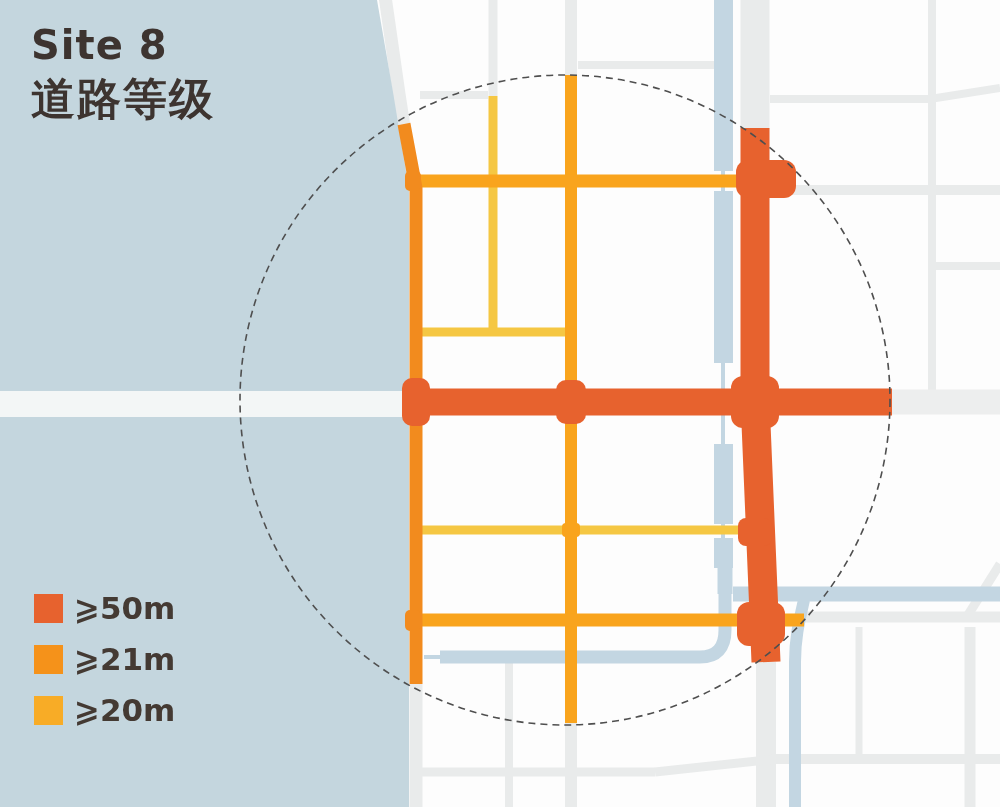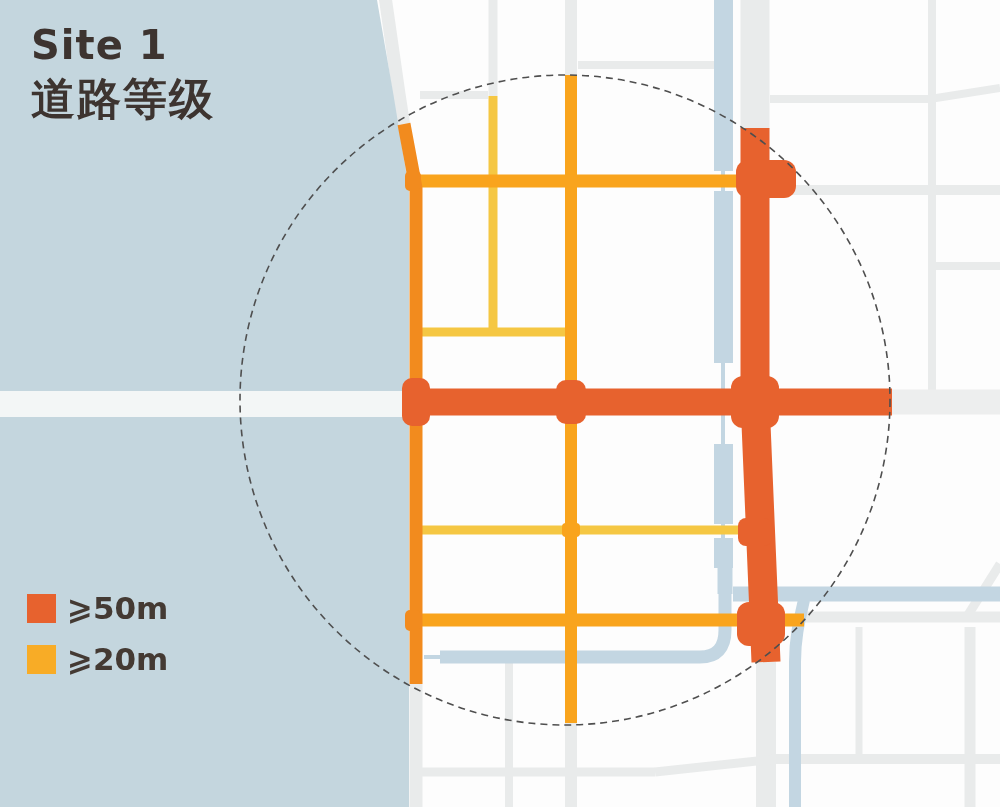--- a/index.html
+++ b/index.html
@@ -14,21 +14,21 @@
   .title-block{
     position:absolute;left:31px;top:20px;
     color:#3d3430;
     font-weight:bold;
     line-height:1.28;
     z-index:5;
   }
   .title-line1{font-size:40px;letter-spacing:1px;}
   .title-line2{font-size:44px;letter-spacing:2px;}
   .legend{
-    position:absolute;left:27px;top:594px;z-index:5;
+    position:absolute;left:34px;top:594px;z-index:5;
   }
   .legend-row{
     display:flex;align-items:center;
     margin-bottom:22px;
     height:29px;
   }
   .legend-swatch{
     width:29px;height:29px;
     flex:0 0 29px;
   }
@@ -123,28 +123,32 @@
       <rect x="731" y="376" width="48" height="52" rx="12" stroke="none"></rect>
       <rect x="736" y="160" width="60" height="38" rx="12" stroke="none"></rect>
       <rect x="737" y="602" width="48" height="44" rx="12" stroke="none"></rect>
       <rect x="738" y="518" width="34" height="28" rx="8" stroke="none"></rect>
     </g>
 
     <circle fill="none" stroke-width="1.6" stroke-dasharray="7 5" cx="565" cy="400" r="325" stroke="#4f4f4f"></circle>
   </svg>
 
   <div class="title-block">
-    <div class="title-line1">Site 1</div>
+    <div class="title-line1">Site 8</div>
     <div class="title-line2">道路等级</div>
   </div>
 
   <div class="legend">
     <div class="legend-row">
       <div class="legend-swatch" style="background: rgb(231, 98, 46);"></div>
       <div class="legend-label">⩾50m</div>
+    </div>
+    <div class="legend-row">
+      <div class="legend-swatch" style="background: rgb(245, 146, 26);"></div>
+      <div class="legend-label">⩾21m</div>
     </div>
     <div class="legend-row">
       <div class="legend-swatch" style="background: rgb(248, 172, 38);"></div>
       <div class="legend-label">⩾20m</div>
     </div>
   </div>
 
 </div>
 
 </body></html>

